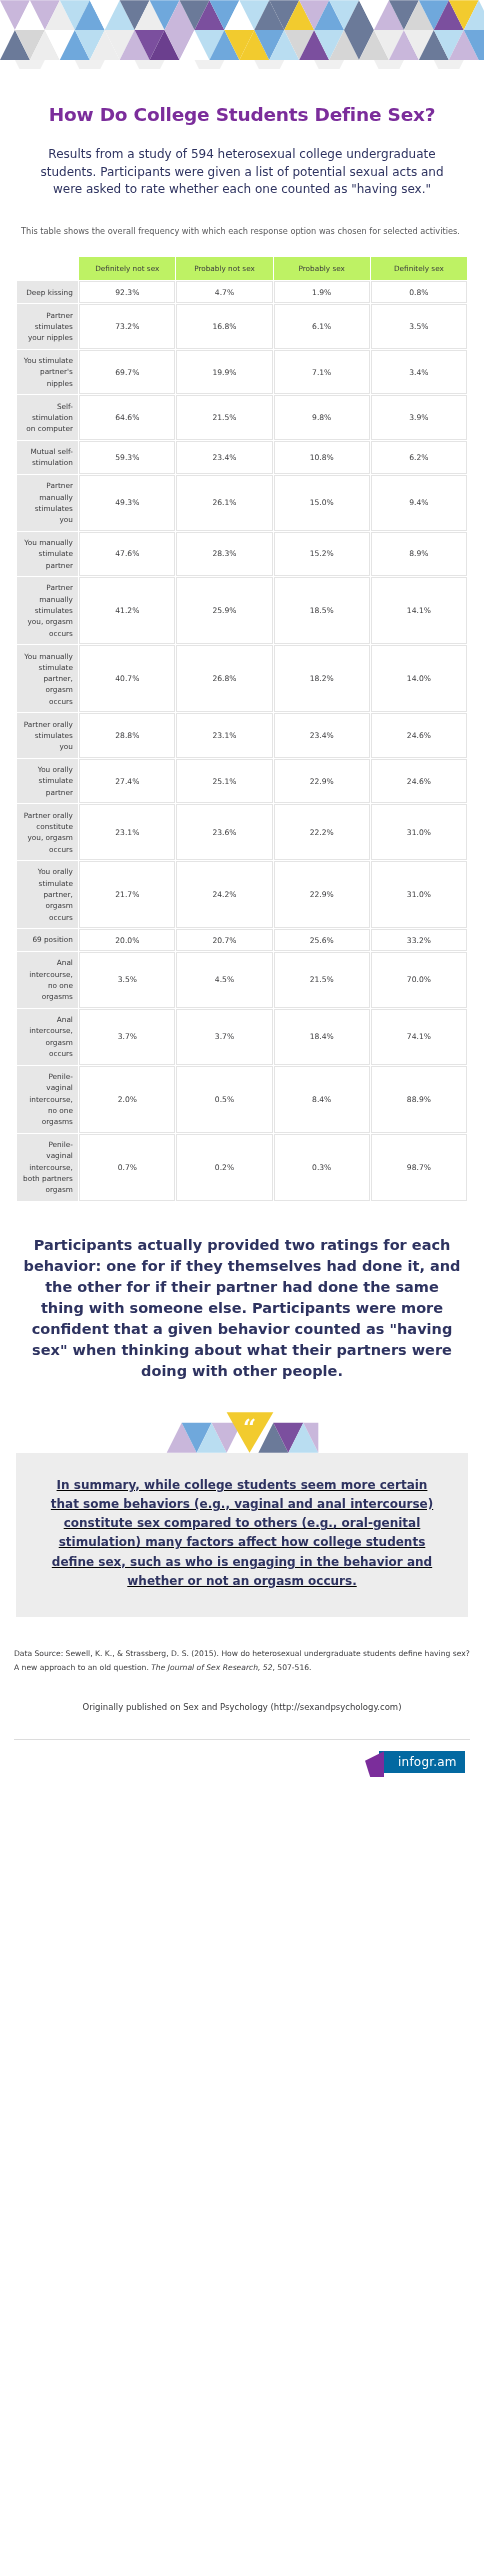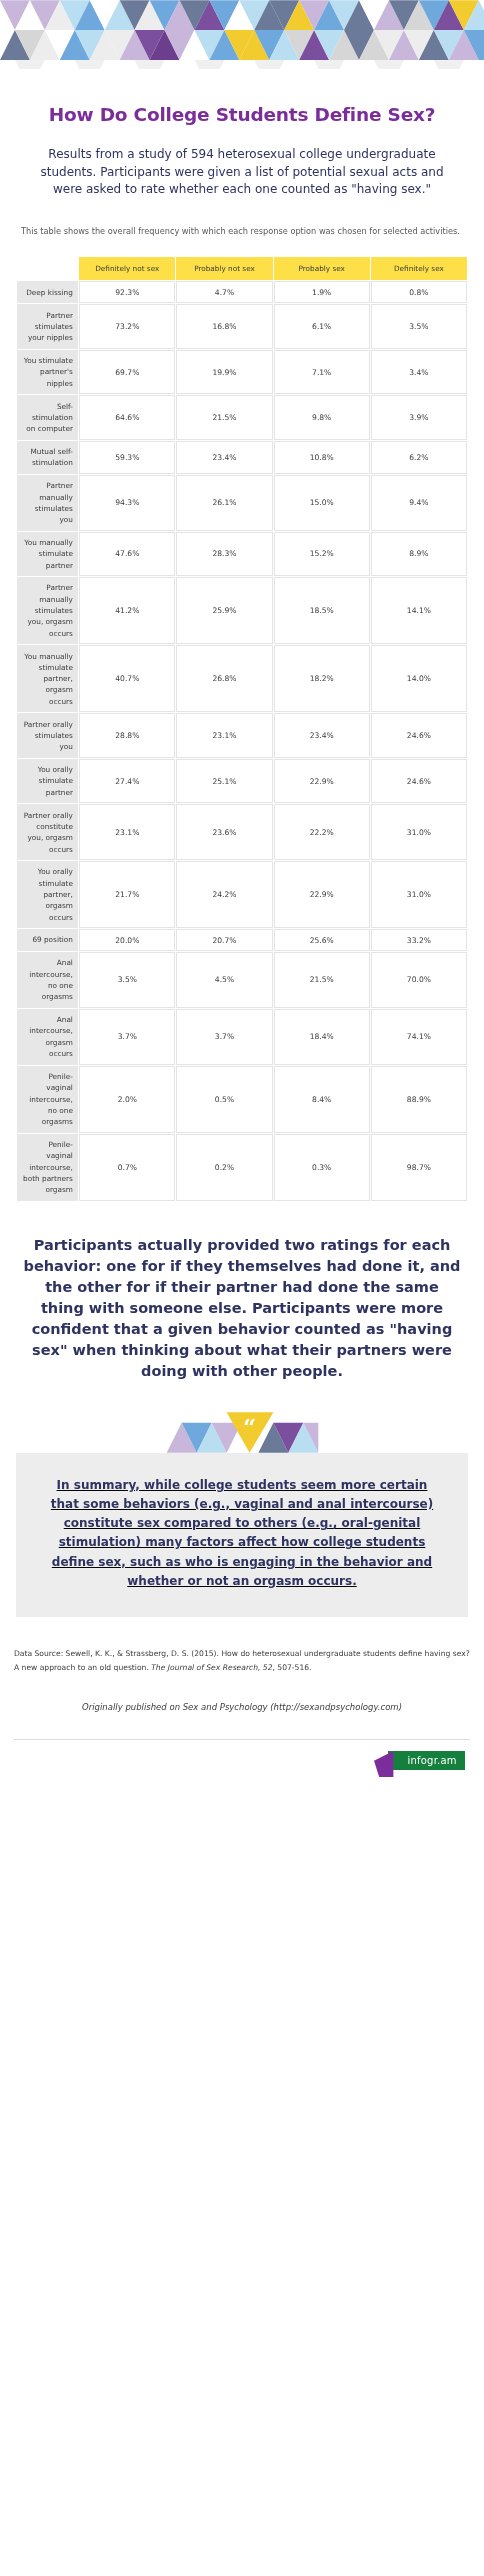--- a/index.html
+++ b/index.html
@@ -57,21 +57,21 @@
   .table-wrap {
     margin: 19.4px 16px 0 16px;
   }
   table.data {
     border-collapse: separate;
     border-spacing: 1.8px;
     width: 100%;
     table-layout: fixed;
   }
   table.data th {
-    background: #fde047;
+    background: #bef264;
     color: #3b3b3d;
     font-weight: normal;
     font-size: 7.3px;
     line-height: 1.45;
     padding: 6.2px 2.6px;
     vertical-align: middle;
     text-align: center;
     border: none;
   }
   table.data th.corner {
@@ -139,43 +139,42 @@
   .source {
     color: #3b3b3d;
     font-size: 7.6px;
     line-height: 1.85;
     text-align: left;
   }
   .source .ital { font-style: italic; }
   .orig {
     color: #3b3b3d;
     font-size: 8.5px;
-    font-style: italic;
     text-align: center;
     margin-top: 25px;
     line-height: 1.6;
   }
   .rule {
     border-top: 0.9px solid #dcdcdc;
     margin: 25px 0 0 0;
   }
   .badge-row {
     display: flex;
     justify-content: flex-end;
     margin-top: 10.6px;
     padding-right: 5.3px;
   }
   .badge {
     position: relative;
     display: inline-block;
   }
   .badge-inner {
-    background: #15803d;
+    background: #0369a1;
     color: #ffffff;
-    font-size: 10px;
+    font-size: 12px;
     padding: 4.4px 8px 4.4px 19.4px;
     letter-spacing: 0.2px;
   }
 </style>
 </head>
 <body>
 
 <div class="tri-band">
   <svg width="484" height="69" viewBox="0 0 550 78" xmlns="http://www.w3.org/2000/svg">
 
@@ -310,21 +309,21 @@
         </tr>
         <tr>
           <td class="rowhead">Mutual self-stimulation</td>
           <td class="val">59.3%</td>
           <td class="val">23.4%</td>
           <td class="val">10.8%</td>
           <td class="val">6.2%</td>
         </tr>
         <tr>
           <td class="rowhead">Partner manually stimulates you</td>
-          <td class="val">94.3%</td>
+          <td class="val">49.3%</td>
           <td class="val">26.1%</td>
           <td class="val">15.0%</td>
           <td class="val">9.4%</td>
         </tr>
         <tr>
           <td class="rowhead">You manually stimulate partner</td>
           <td class="val">47.6%</td>
           <td class="val">28.3%</td>
           <td class="val">15.2%</td>
           <td class="val">8.9%</td>

